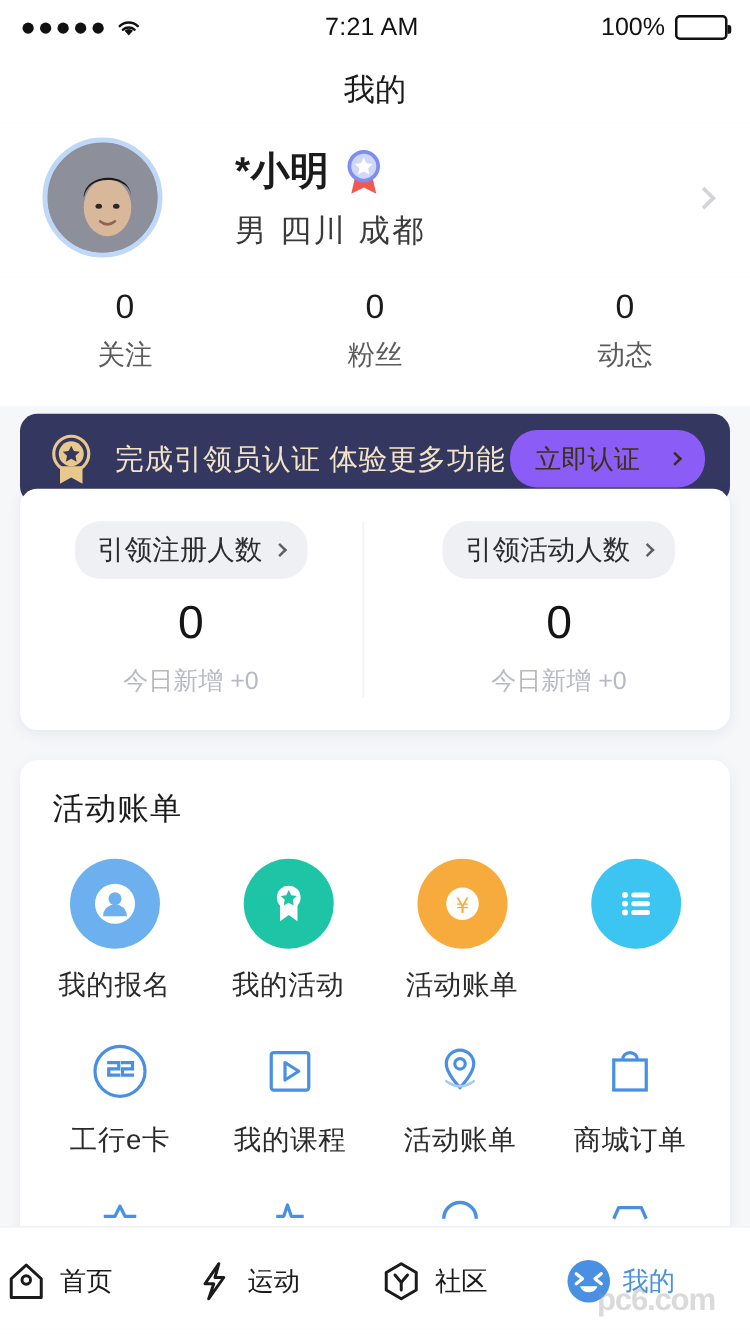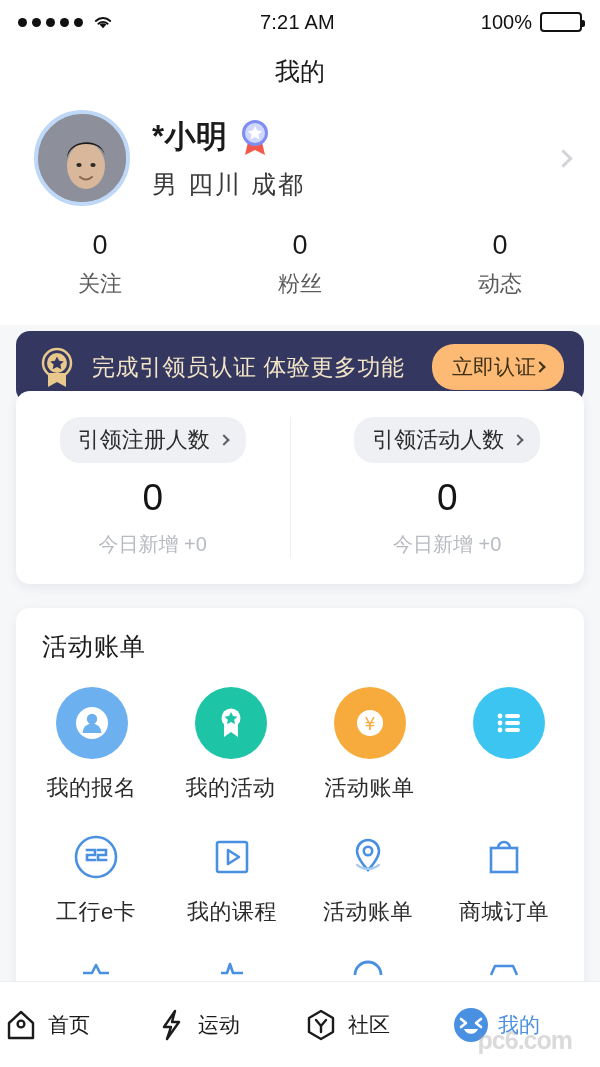--- a/index.html
+++ b/index.html
@@ -32,20 +32,21 @@
   
   .navbar { height:54px; background:#ffffff; display:flex; align-items:center; justify-content:center; }
   .nav-title { font-size:25px; color:#1b1b1b; }
 
   
   .profile {
     background:#ffffff;
     display:flex; align-items:center;
     padding:12px 22px 16px 34px;
     position:relative;
+    gap:36px;
   }
   .avatar-ring {
     width:96px; height:96px; border-radius:50%;
     border:4px solid #bfd8f7; flex:none;
     background:#8b8f99; overflow:hidden; position:relative;
   }
   .face { position:absolute; inset:0; }
   .pinfo { margin-left:22px; flex:1; }
   .pname-row { display:flex; align-items:center; gap:10px; }
   .pname { font-size:31px; color:#1b1b1b; font-weight:600; letter-spacing:.5px; }
@@ -65,22 +66,22 @@
   
   .cert-wrap { padding:0 16px; margin-top:6px; position:relative; }
   .cert-banner {
     background:#343760; border-radius:14px 14px 14px 14px;
     height:72px; display:flex; align-items:center; padding:12px 20px;
     position:relative; z-index:1;
   }
   .cert-medal { width:42px; height:44px; flex:none; position:relative; }
   .cert-text { color:#f2e4c6; font-size:23px; margin-left:14px; flex:1; letter-spacing:.5px; }
   .cert-btn {
-    background:#fdba74; color:#3b2f16; font-size:21px;
-    border-radius:22px; padding:9px 20px; display:flex; align-items:center; gap:0;
+    background:#8b5cf6; color:#3b2f16; font-size:21px;
+    border-radius:22px; padding:9px 20px; display:flex; align-items:center; gap:24px;
     border:none; white-space:nowrap;
   }
   .cert-btn-chev { width:8px; height:8px; border-top:2px solid #3b2f16; border-right:2px solid #3b2f16; transform:rotate(45deg); }
 
   
   .lead-card {
     margin:-12px 16px 0; background:#ffffff; border-radius:14px;
     box-shadow:0 3px 12px rgba(20,30,60,.07);
     display:flex; padding:26px 0 26px; position:relative; z-index:2;
   }

